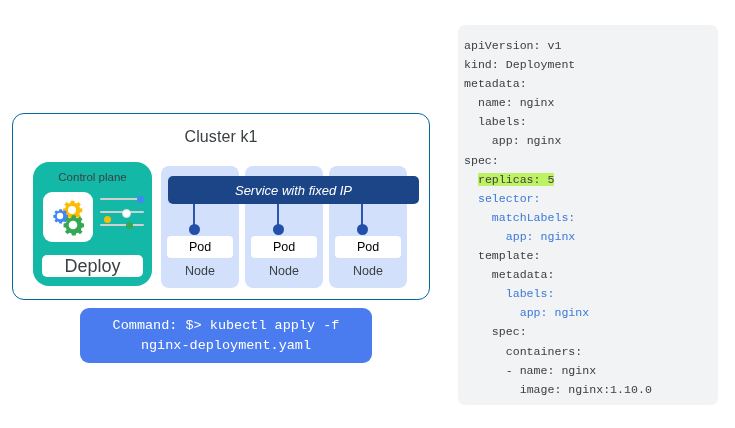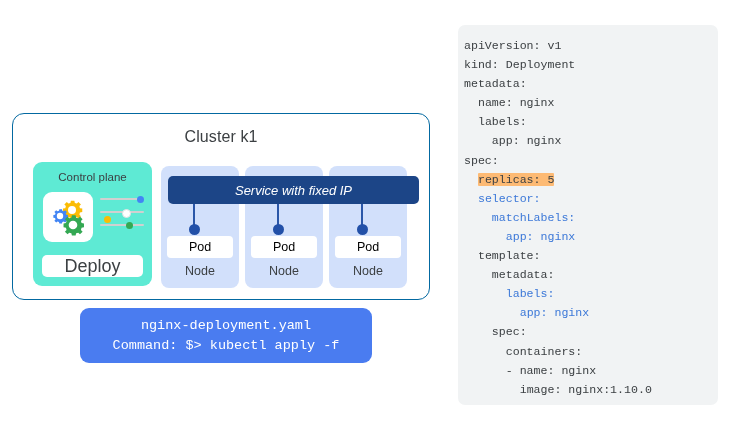--- a/index.html
+++ b/index.html
@@ -38,22 +38,22 @@
     letter-spacing: 0.1px;
   }
 
   
   #control-plane {
     position: absolute;
     left: 20px;
     top: 48px;
     width: 119px;
     height: 124px;
-    background: #5eead4;
-    border-radius: 9px;
+    background: #14b8a6;
+    border-radius: 16px;
   }
   #control-plane-label {
     position: absolute;
     left: 0;
     top: 9px;
     width: 100%;
     text-align: center;
     font-size: 11.5px;
     color: #3c4043;
   }
@@ -211,21 +211,21 @@
     font-family: "Liberation Mono", monospace;
     font-size: 11.6px;
     line-height: 19.1px;
     color: #3c4043;
     white-space: pre;
     overflow: hidden;
   }
   .yaml-line { height: 19.1px; }
   .yaml-key-blue { color: #3c78d8; margin-top: 23px; }
   .yaml-hl {
-    background: #fdba74;
+    background: #bef264;
     color: #3c4043;
     border-radius: 1px;
     font-family: Liberation Mono, monospace;
   }
 </style>
 </head>
 <body>
 
 <div id="cluster-box">
 
@@ -287,17 +287,17 @@
   <div class="connector" id="conn-2"></div>
   <div class="connector" id="conn-3"></div>
   <div class="connector-dot" id="dot-1"></div>
   <div class="connector-dot" id="dot-2"></div>
   <div class="connector-dot" id="dot-3"></div>
 
   <div id="service-bar">Service with fixed IP</div>
 </div>
 
 <div id="command-box">
+  <span>Command: $&gt; kubectl apply -f</span>
   <span>nginx-deployment.yaml</span>
-  <span>Command: $&gt; kubectl apply -f</span>
 </div>
 
 <div id="yaml-panel"><div class="yaml-line"><span>apiVersion: v1</span></div><div class="yaml-line"><span>kind: Deployment</span></div><div class="yaml-line"><span>metadata:</span></div><div class="yaml-line">  <span>name: nginx</span></div><div class="yaml-line">  <span>labels:</span></div><div class="yaml-line">    <span>app: nginx</span></div><div class="yaml-line"><span>spec:</span></div><div class="yaml-line">  <span class="yaml-hl">replicas: 5</span></div><div class="yaml-line">  <span class="yaml-key-blue">selector:</span></div><div class="yaml-line">    <span class="yaml-key-blue">matchLabels:</span></div><div class="yaml-line">      <span class="yaml-key-blue">app: nginx</span></div><div class="yaml-line">  <span>template:</span></div><div class="yaml-line">    <span>metadata:</span></div><div class="yaml-line">      <span class="yaml-key-blue">labels:</span></div><div class="yaml-line">        <span class="yaml-key-blue">app: nginx</span></div><div class="yaml-line">    <span>spec:</span></div><div class="yaml-line">      <span>containers:</span></div><div class="yaml-line">      <span>- name: nginx</span></div><div class="yaml-line">        <span>image: nginx:1.10.0</span></div><div class="yaml-line">        <span>ports:</span></div></div>
 
 </body></html>

